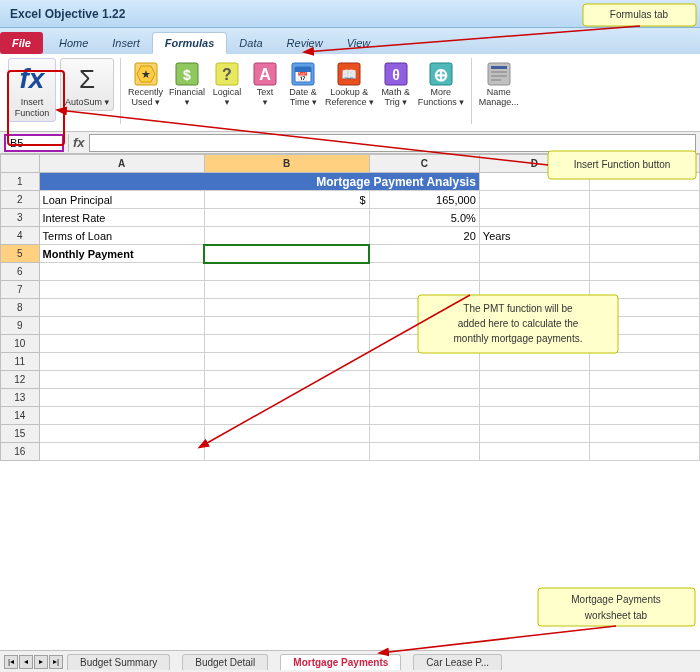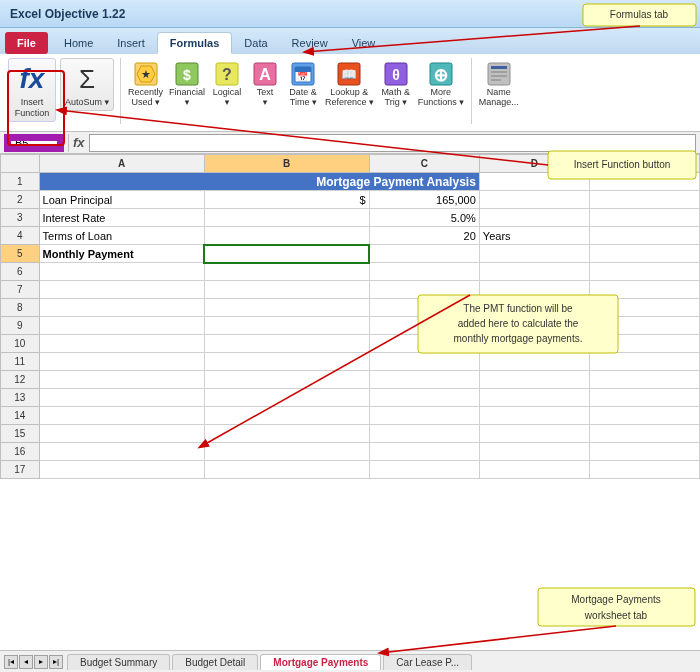--- a/index.html
+++ b/index.html
@@ -22,21 +22,21 @@
       margin-right: auto;
       margin-left: 10px;
     }
 
     
     .ribbon-tabs {
       display: flex;
       align-items: flex-end;
       background: linear-gradient(to bottom, #d4e9fa, #c0d8f0);
       height: 26px;
-      padding-left: 5px;
+      font-style: italic;
     }
     .ribbon-tab {
       padding: 3px 12px;
       font-size: 11px;
       cursor: pointer;
       border-radius: 4px 4px 0 0;
       height: 22px;
       display: flex;
       align-items: center;
       color: #1a3a5c;
@@ -124,21 +124,21 @@
     .formula-bar {
       display: flex;
       align-items: center;
       height: 22px;
       border-bottom: 1px solid #c0c0c0;
       background: #f0f0f0;
       padding: 0 4px;
     }
     .cell-ref {
       width: 60px;
-      border: 7px solid #a21caf;
+      border: 2px solid #a21caf;
       background: white;
       padding: 1px 4px;
       font-size: 11px;
       height: 18px;
     }
     .formula-bar-divider {
       width: 1px;
       height: 18px;
       background: #c0c0c0;
       margin: 0 4px;
@@ -228,21 +228,21 @@
     .col-e { width: 80px; }
     .sheet-tab {
       padding: 2px 12px;
       border: 1px solid #c0c0c0;
       border-bottom: none;
       background: #e8e8e8;
       cursor: pointer;
       font-size: 10px;
       color: #333;
       border-radius: 3px 3px 0 0;
-      margin-right: 2px;
+      margin-right: 12px;
     }
     .sheet-tab.active {
       background: white;
       font-weight: bold;
       color: #cc2244;
     }
 
     
     .overlay {
       position: absolute;
@@ -541,28 +541,20 @@
           <td class="sheet-cell"></td>
         </tr>
       <tr>
           <td class="row-header">16</td>
           <td class="sheet-cell"></td>
           <td class="sheet-cell"></td>
           <td class="sheet-cell"></td>
           <td class="sheet-cell"></td>
           <td class="sheet-cell"></td>
         </tr>
-      <tr>
-          <td class="row-header">17</td>
-          <td class="sheet-cell"></td>
-          <td class="sheet-cell"></td>
-          <td class="sheet-cell"></td>
-          <td class="sheet-cell"></td>
-          <td class="sheet-cell"></td>
-        </tr>
     </tbody>
   </table>
 </div>
 
 <div style="display:flex; align-items:center; background:#f0f0f0; border-top:1px solid #c0c0c0; height:22px; padding-left:4px; position:absolute; bottom:0; left:0; right:0;">
   <div style="display:flex; gap:1px; margin-right:4px;">
     <div style="width:14px;height:14px;border:1px solid #a0a0a0;background:#e0e0e0;display:flex;align-items:center;justify-content:center;font-size:8px;cursor:pointer;">|◂</div>
     <div style="width:14px;height:14px;border:1px solid #a0a0a0;background:#e0e0e0;display:flex;align-items:center;justify-content:center;font-size:8px;cursor:pointer;">◂</div>
     <div style="width:14px;height:14px;border:1px solid #a0a0a0;background:#e0e0e0;display:flex;align-items:center;justify-content:center;font-size:8px;cursor:pointer;">▸</div>
     <div style="width:14px;height:14px;border:1px solid #a0a0a0;background:#e0e0e0;display:flex;align-items:center;justify-content:center;font-size:8px;cursor:pointer;">▸|</div>

